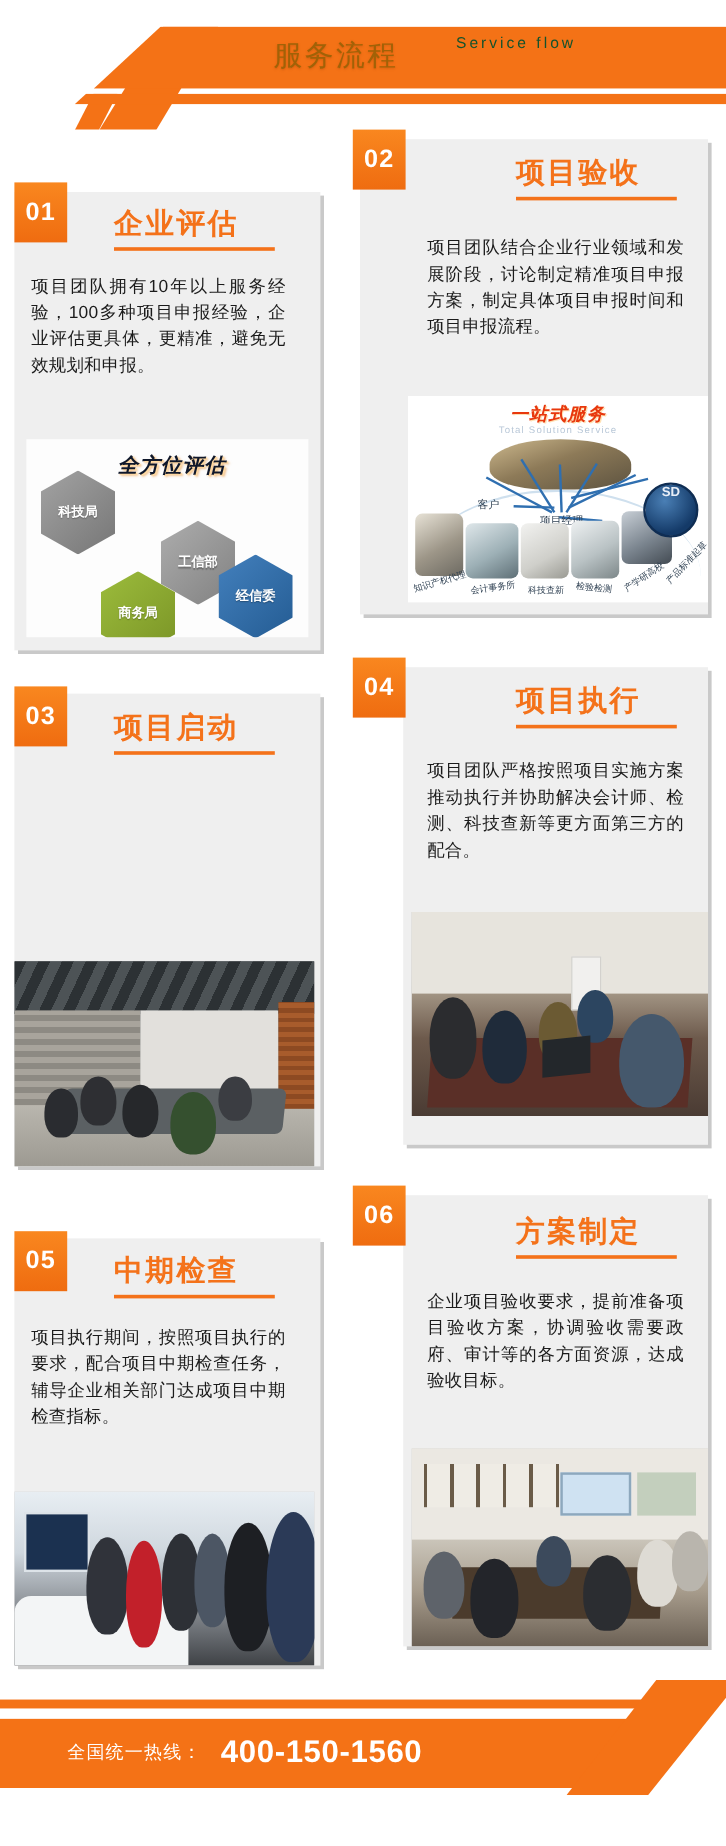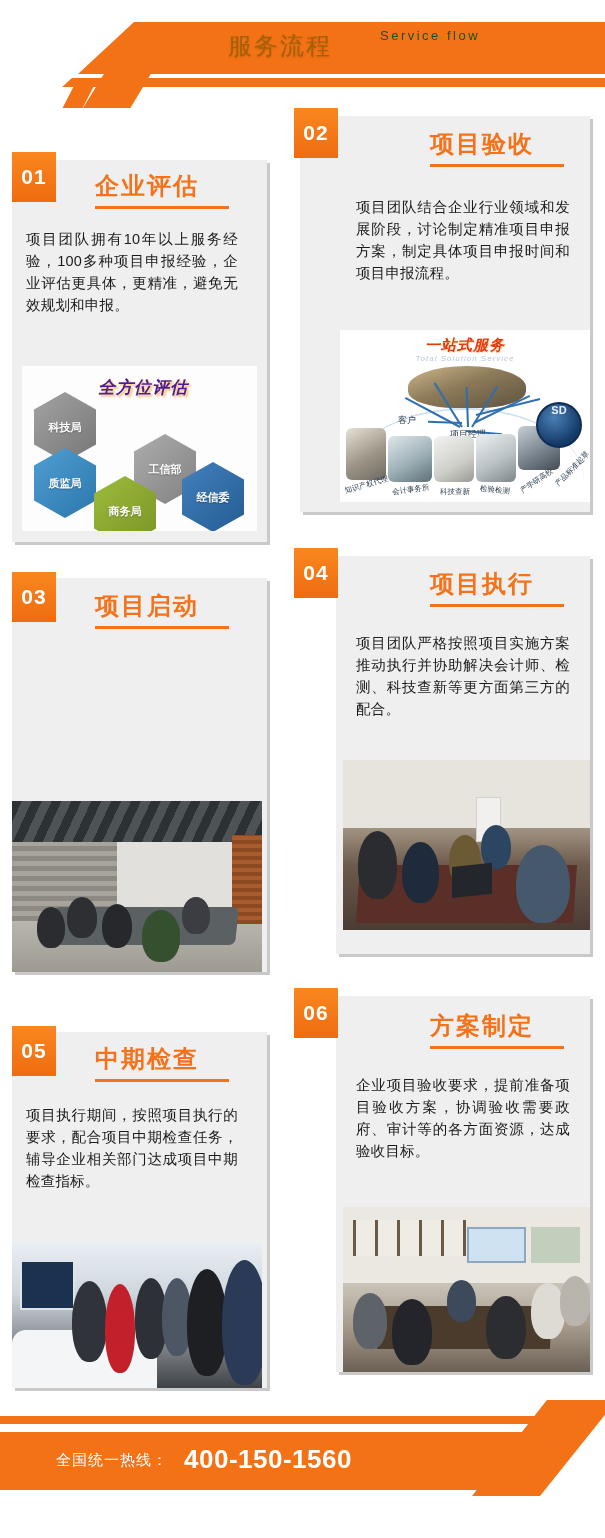--- a/index.html
+++ b/index.html
@@ -72,36 +72,36 @@
   .hexwrap { position:absolute; background:#fdfdfd; overflow:hidden; }
   .hex {
     position:absolute; width:62px; height:70px;
     -webkit-clip-path: polygon(50% 0%, 100% 25%, 100% 75%, 50% 100%, 0% 75%, 0% 25%);
     clip-path: polygon(50% 0%, 100% 25%, 100% 75%, 50% 100%, 0% 75%, 0% 25%);
     display:flex; align-items:center; justify-content:center;
     color:#fff; font-size:11px; font-weight:bold; text-align:center; line-height:1.15;
     text-shadow: 0 1px 1px rgba(0,0,0,.3);
   }
   .hex-head {
-    position:absolute; color:#4c1d95; font-size:17px; font-weight:bold;
+    position:absolute; color:#0f172a; font-size:17px; font-weight:bold;
     font-style:italic; letter-spacing:1px;
     text-shadow: 1px 1px 0 #ffd9a0, 2px 2px 2px rgba(230,120,0,.5);
   }
 
   
   .onestop { position:absolute; background:#ffffff; overflow:hidden; }
   .os-title {
     position:absolute; left:50%; transform:translateX(-50%); top:6px;
     color:#e8380d; font-size:15px; font-weight:bold; font-style:italic;
     letter-spacing:1px; white-space:nowrap;
     text-shadow: 1px 1px 0 #ffe1b4;
   }
   .os-sub {
     position:absolute; left:50%; transform:translateX(-50%); top:24px;
-    color:#b9c8d8; font-size:8px; font-style:italic; letter-spacing:1px; white-space:nowrap;
+    color:#b9c8d8; font-size:8px; letter-spacing:1px; white-space:nowrap;
   }
   .os-lbl { position:absolute; font-size:7.5px; color:#2c3e50; white-space:nowrap; }
   .os-blob { position:absolute; border-radius:6px; }
   .os-arrow { position:absolute; background:#2f6fb0; height:2px; transform-origin:0 50%; }
 
   
   .foot-wrap { position:absolute; left:0; bottom:0; width:605px; height:138px; overflow:hidden; }
   .foot-line {
     position:absolute; left:-10px; top:16px; width:600px; height:8px; background:#f47216;
     -webkit-clip-path: polygon(0 0, 560px 0, 600px 8px, 0 8px);
@@ -146,23 +146,22 @@
   <div class="badge" style="left:12px; top:152px;">
     <span>01</span>
   </div>
   <div class="card-title" style="left:95px; top:170px;">企业评估</div>
   <div class="title-rule" style="left:95px; top:206px; width:134px;"></div>
   <div class="card-body" style="left:26px; top:228px; width:212px;">项目团队拥有10年以上服务经验，100多种项目申报经验，企业评估更具体，更精准，避免无效规划和申报。</div>
 
   <div class="hexwrap" style="left:22px; top:366px; width:235px; height:165px;">
     <div class="hex-head" style="left:76px; top:10px;">全方位评估</div>
     <div class="hex" style="left:12px;  top:26px;  background:linear-gradient(135deg,#a3a3a3,#767676);">科技局</div>
-    <div class="hex" style="left:12px;  top:82px;  background:linear-gradient(135deg,#4f9ed2,#2c77ad);">质监局</div>
     <div class="hex" style="left:112px; top:68px;  background:linear-gradient(135deg,#adadad,#818181);">工信部</div>
-    <div class="hex" style="left:72px;  top:110px; background:linear-gradient(135deg,#9cbc3c,#7a9426);text-align:center;">商务局</div>
+    <div class="hex" style="left:62px;  top:110px; background:linear-gradient(135deg,#9cbc3c,#7a9426);text-align:center;">商务局</div>
     <div class="hex" style="left:160px; top:96px;  background:linear-gradient(135deg,#4380bd,#245c93);">经信委</div>
   </div>
 
   <div class="card" style="left:300px; top:116px; width:290px; height:396px;"></div>
   <div class="badge" style="left:294px; top:108px;">
     <span>02</span>
   </div>
   <div class="card-title" style="left:430px; top:128px;">项目验收</div>
   <div class="title-rule" style="left:430px; top:164px; width:134px;"></div>
   <div class="card-body" style="left:356px; top:196px; width:214px;">项目团队结合企业行业领域和发展阶段，讨论制定精准项目申报方案，制定具体项目申报时间和项目申报流程。</div>

